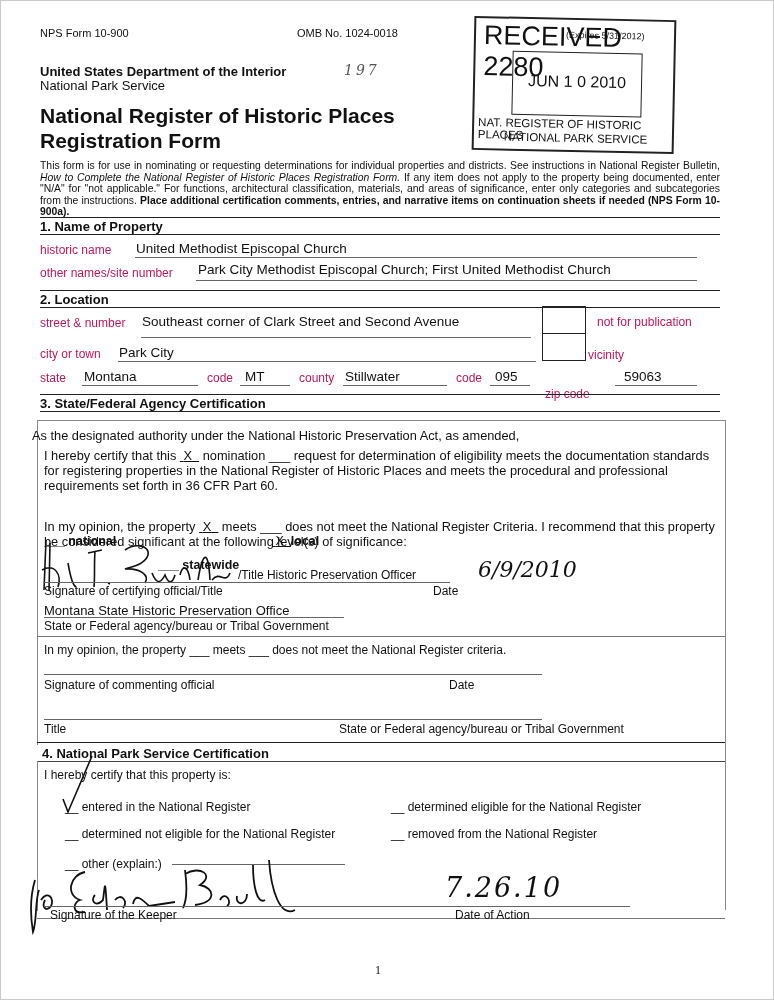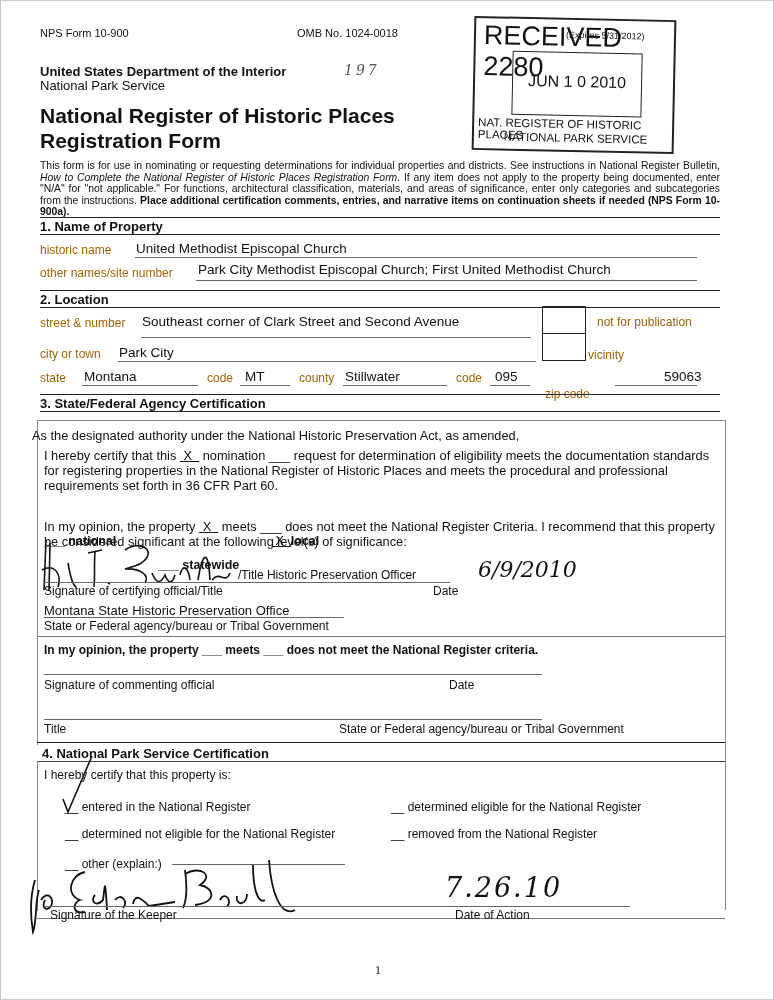--- a/index.html
+++ b/index.html
@@ -7,21 +7,21 @@
          font-family: "Liberation Sans", sans-serif; color: #111; }
   .page-border { position: absolute; left: 0; top: 0; width: 772px; height: 998px; border: 1px solid #c9c9c9; }
   .abs { position: absolute; white-space: nowrap; }
   .small { font-size: 11px; }
   .hdr-bold { font-size: 13px; font-weight: bold; }
   .hdr { font-size: 13px; }
   .title { font-size: 21px; font-weight: bold; line-height: 25px; }
   .intro { position: absolute; left: 40px; top: 160px; width: 680px; font-size: 10.4px; line-height: 11.6px; text-align: justify; }
   .hline { position: absolute; height: 0; border-top: 1.5px solid #222; }
   .sec-title { font-size: 13px; font-weight: bold; }
-  .label { font-size: 12px; color: #a16207; text-align: center; }
+  .label { font-size: 12px; color: #be185d; text-align: center; }
   .value { font-size: 13.5px; color: #111; }
   .uline { position: absolute; height: 0; border-top: 1px solid #666; }
   .box { position: absolute; border: 1px solid #222; }
   .vline { position: absolute; width: 0; border-left: 1px solid #888; }
   .cert { font-size: 12.8px; line-height: 15px; }
   .tiny { font-size: 12px; }
   .stamp { position: absolute; left: 473px; top: 18px; width: 198px; height: 130px; border: 2px solid #222; transform: rotate(1.2deg); }
   .stamp-received { position: absolute; left: 8px; top: 2px; font-size: 27px; letter-spacing: 0px; font-family: "Liberation Sans", sans-serif; }
   .stamp-expires { position: absolute; left: 90px; top: 10px; font-size: 9px; }
   .stamp-inner { position: absolute; left: 37px; top: 32px; width: 128px; height: 62px; border: 1.5px solid #222; }
@@ -92,21 +92,21 @@
 <div class="abs label" style="left:207px; top:371px;">code</div>
 <div class="abs value" style="left:245px; top:369px;">MT</div>
 <div class="uline" style="left:240px; top:385px; width:50px;"></div>
 <div class="abs label" style="left:299px; top:371px;">county</div>
 <div class="abs value" style="left:345px; top:369px;">Stillwater</div>
 <div class="uline" style="left:343px; top:385px; width:104px;"></div>
 <div class="abs label" style="left:456px; top:371px;">code</div>
 <div class="abs value" style="left:495px; top:369px;">095</div>
 <div class="uline" style="left:490px; top:385px; width:40px;"></div>
 <div class="abs label" style="left:545px; top:387px;">zip code</div>
-<div class="abs value" style="left:624px; top:369px;margin-left:40px;">59063</div>
+<div class="abs value" style="left:624px; top:369px;">59063</div>
 <div class="uline" style="left:615px; top:385px; width:82px;"></div>
 
 <div class="hline" style="left:40px; top:394px; width:680px;"></div>
 <div class="abs sec-title" style="left:40px; top:396px;">3. State/Federal Agency Certification</div>
 <div class="hline" style="left:40px; top:411px; width:680px;"></div>
 
 <div class="vline" style="left:37px; top:420px; height:325px;"></div>
 <div class="vline" style="left:725px; top:420px; height:490px;"></div>
 <div class="uline" style="left:37px; top:420px; width:688px; border-color:#888;"></div>
 
@@ -128,21 +128,21 @@
 <div class="abs tiny" style="left:44px; top:584px;">Signature of certifying official/Title</div>
 <div class="abs tiny" style="left:433px; top:584px;">Date</div>
 <div class="abs handwriting" style="left:478px; top:557px; font-size:22px;">6/9/2010</div>
 
 <div class="abs" style="left:44px; top:603px; font-size:13px;">Montana State Historic Preservation Office</div>
 <div class="uline" style="left:44px; top:617px; width:300px;"></div>
 <div class="abs tiny" style="left:44px; top:619px;">State or Federal agency/bureau or Tribal Government</div>
 
 <div class="uline" style="left:37px; top:636px; width:688px; border-color:#777;"></div>
 
-<div class="abs tiny" style="left:44px; top:643px;font-weight:bold;">In my opinion, the property ___ meets ___ does not meet the National Register criteria.</div>
+<div class="abs tiny" style="left:44px; top:643px;">In my opinion, the property ___ meets ___ does not meet the National Register criteria.</div>
 <div class="uline" style="left:44px; top:674px; width:498px;"></div>
 <div class="abs tiny" style="left:44px; top:678px;">Signature of commenting official</div>
 <div class="abs tiny" style="left:449px; top:678px;">Date</div>
 
 <div class="uline" style="left:44px; top:719px; width:498px;"></div>
 <div class="abs tiny" style="left:44px; top:722px;">Title</div>
 <div class="abs tiny" style="left:339px; top:722px;">State or Federal agency/bureau or Tribal Government</div>
 
 <div class="hline" style="left:37px; top:742px; width:688px;"></div>
 <div class="abs sec-title" style="left:42px; top:746px;">4.  National Park Service Certification</div>

